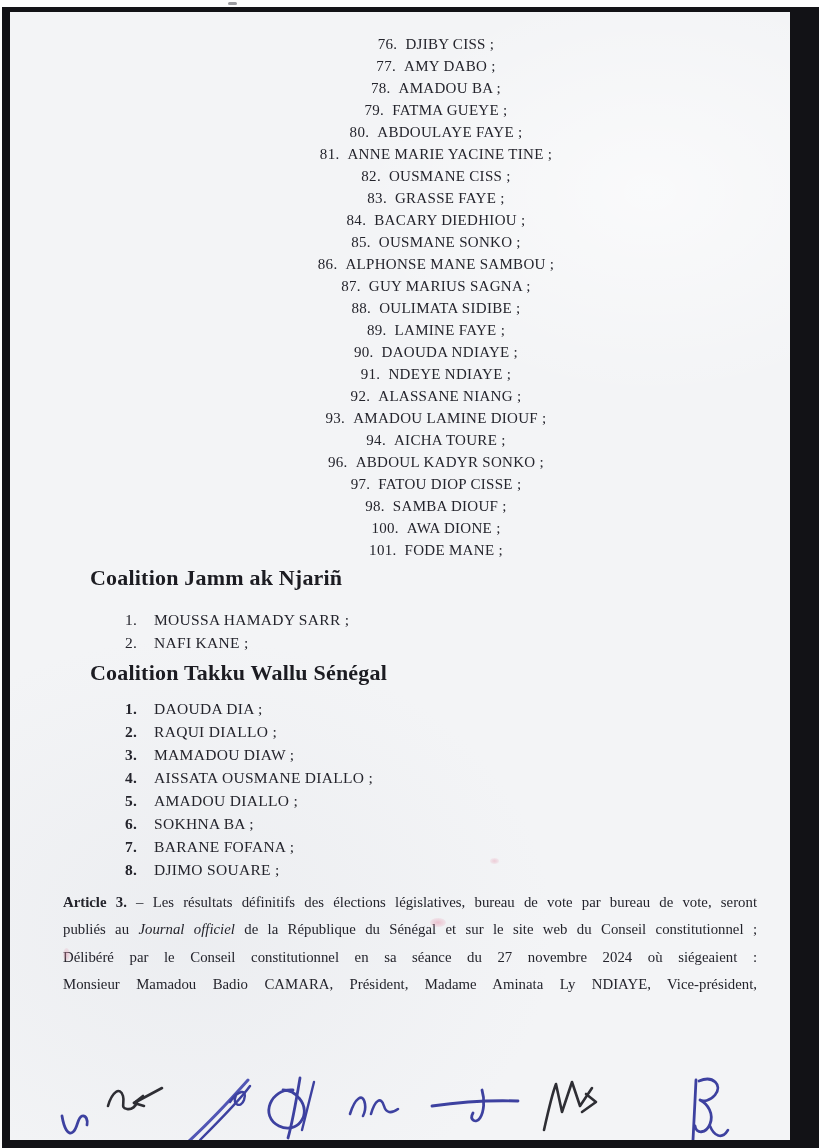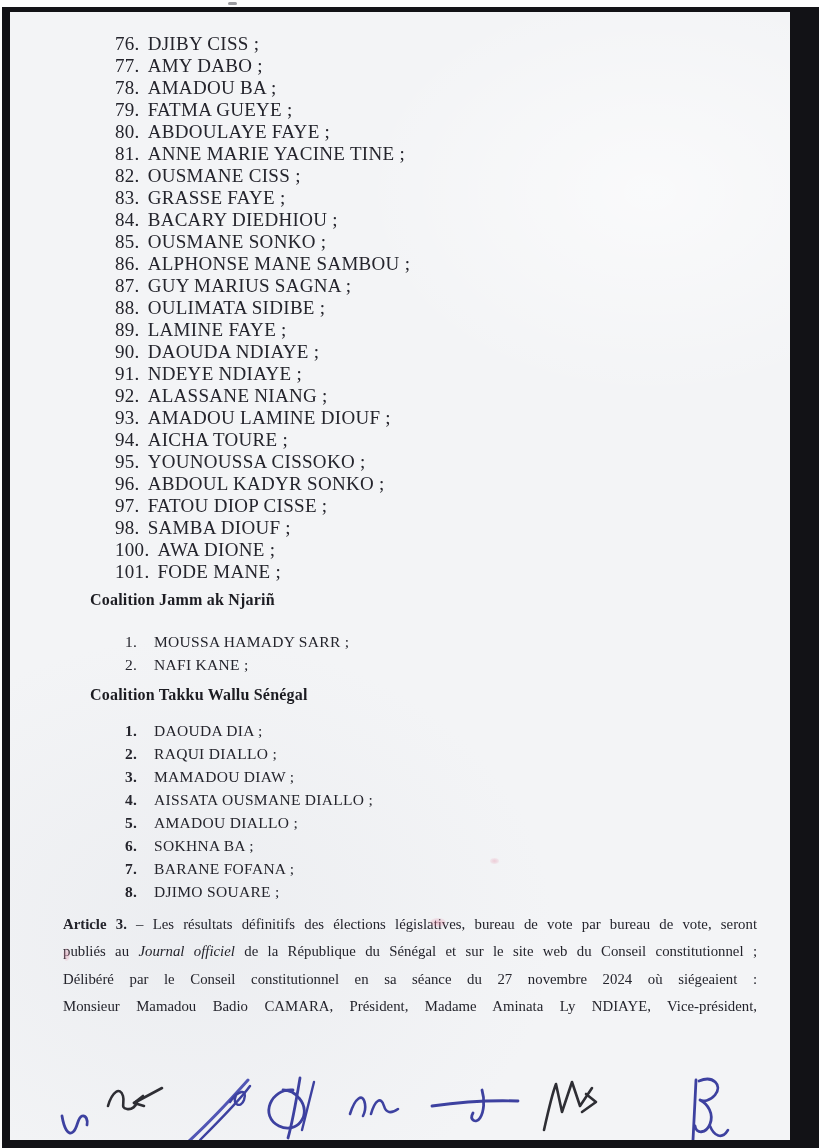--- a/index.html
+++ b/index.html
@@ -15,28 +15,28 @@
   }
   .paper {
     position:absolute; left:10px; top:12px; width:780px; height:1128px;
     box-sizing:border-box; padding:21px 33px 0 53px; overflow:hidden;
     background:
       radial-gradient(420px 300px at 640px 180px, rgba(255,255,255,.55), rgba(255,255,255,0) 70%),
       radial-gradient(520px 420px at 180px 920px, rgba(219,222,228,.30), rgba(0,0,0,0) 70%),
       #f3f4f6;
     color:#24242c;
   }
-  .main-list { margin-left:52px; font-size:19px; line-height:22px; letter-spacing:.3px; }
+  .main-list { margin-left:52px; font-size:15px; line-height:22px; letter-spacing:.3px;text-align:center; }
   .sub-list  { margin-left:62px; font-size:15.5px; line-height:23px; letter-spacing:.3px; }
   .row { white-space:nowrap; }
   .num { display:inline-block; margin-right:8px; }
   .sub-list .num { min-width:16px; margin-right:13px; }
   .bold-num .num { font-weight:700; }
   .coalition {
-    margin:5px 0 0 27px; font-size:16px; line-height:24px; font-weight:700;
+    margin:5px 0 0 27px; font-size:22px; line-height:24px; font-weight:700;
     color:#1c1c22; letter-spacing:.2px;
   }
   .coalition.first { margin-top:5px; }
   .list-jamm  { margin-top:18px; }
   .coalition.second { margin-top:7px; }
   .list-takku { margin-top:12px; }
   .article { margin-top:8px; font-size:14.8px; line-height:27px; }
   .article.a4 { margin-top:6px; }
   .delib { margin-top:1px; font-size:14.8px; line-height:27px; }
   .jline { text-align:justify; text-align-last:justify; white-space:nowrap; }
@@ -92,21 +92,20 @@
       <div class="row"><span class="num">90.</span><span>DAOUDA NDIAYE ;</span></div>
 
       <div class="row"><span class="num">91.</span><span>NDEYE NDIAYE ;</span></div>
 
       <div class="row"><span class="num">92.</span><span>ALASSANE NIANG ;</span></div>
 
       <div class="row"><span class="num">93.</span><span>AMADOU LAMINE DIOUF ;</span></div>
 
       <div class="row"><span class="num">94.</span><span>AICHA TOURE ;</span></div>
 
-      <div class="row"><span class="num">95.</span><span>YOUNOUSSA CISSOKO ;</span></div>
 
       <div class="row"><span class="num">96.</span><span>ABDOUL KADYR SONKO ;</span></div>
 
       <div class="row"><span class="num">97.</span><span>FATOU DIOP CISSE ;</span></div>
 
       <div class="row"><span class="num">98.</span><span>SAMBA DIOUF ;</span></div>
 
 
       <div class="row"><span class="num">100.</span><span>AWA DIONE ;</span></div>
 

